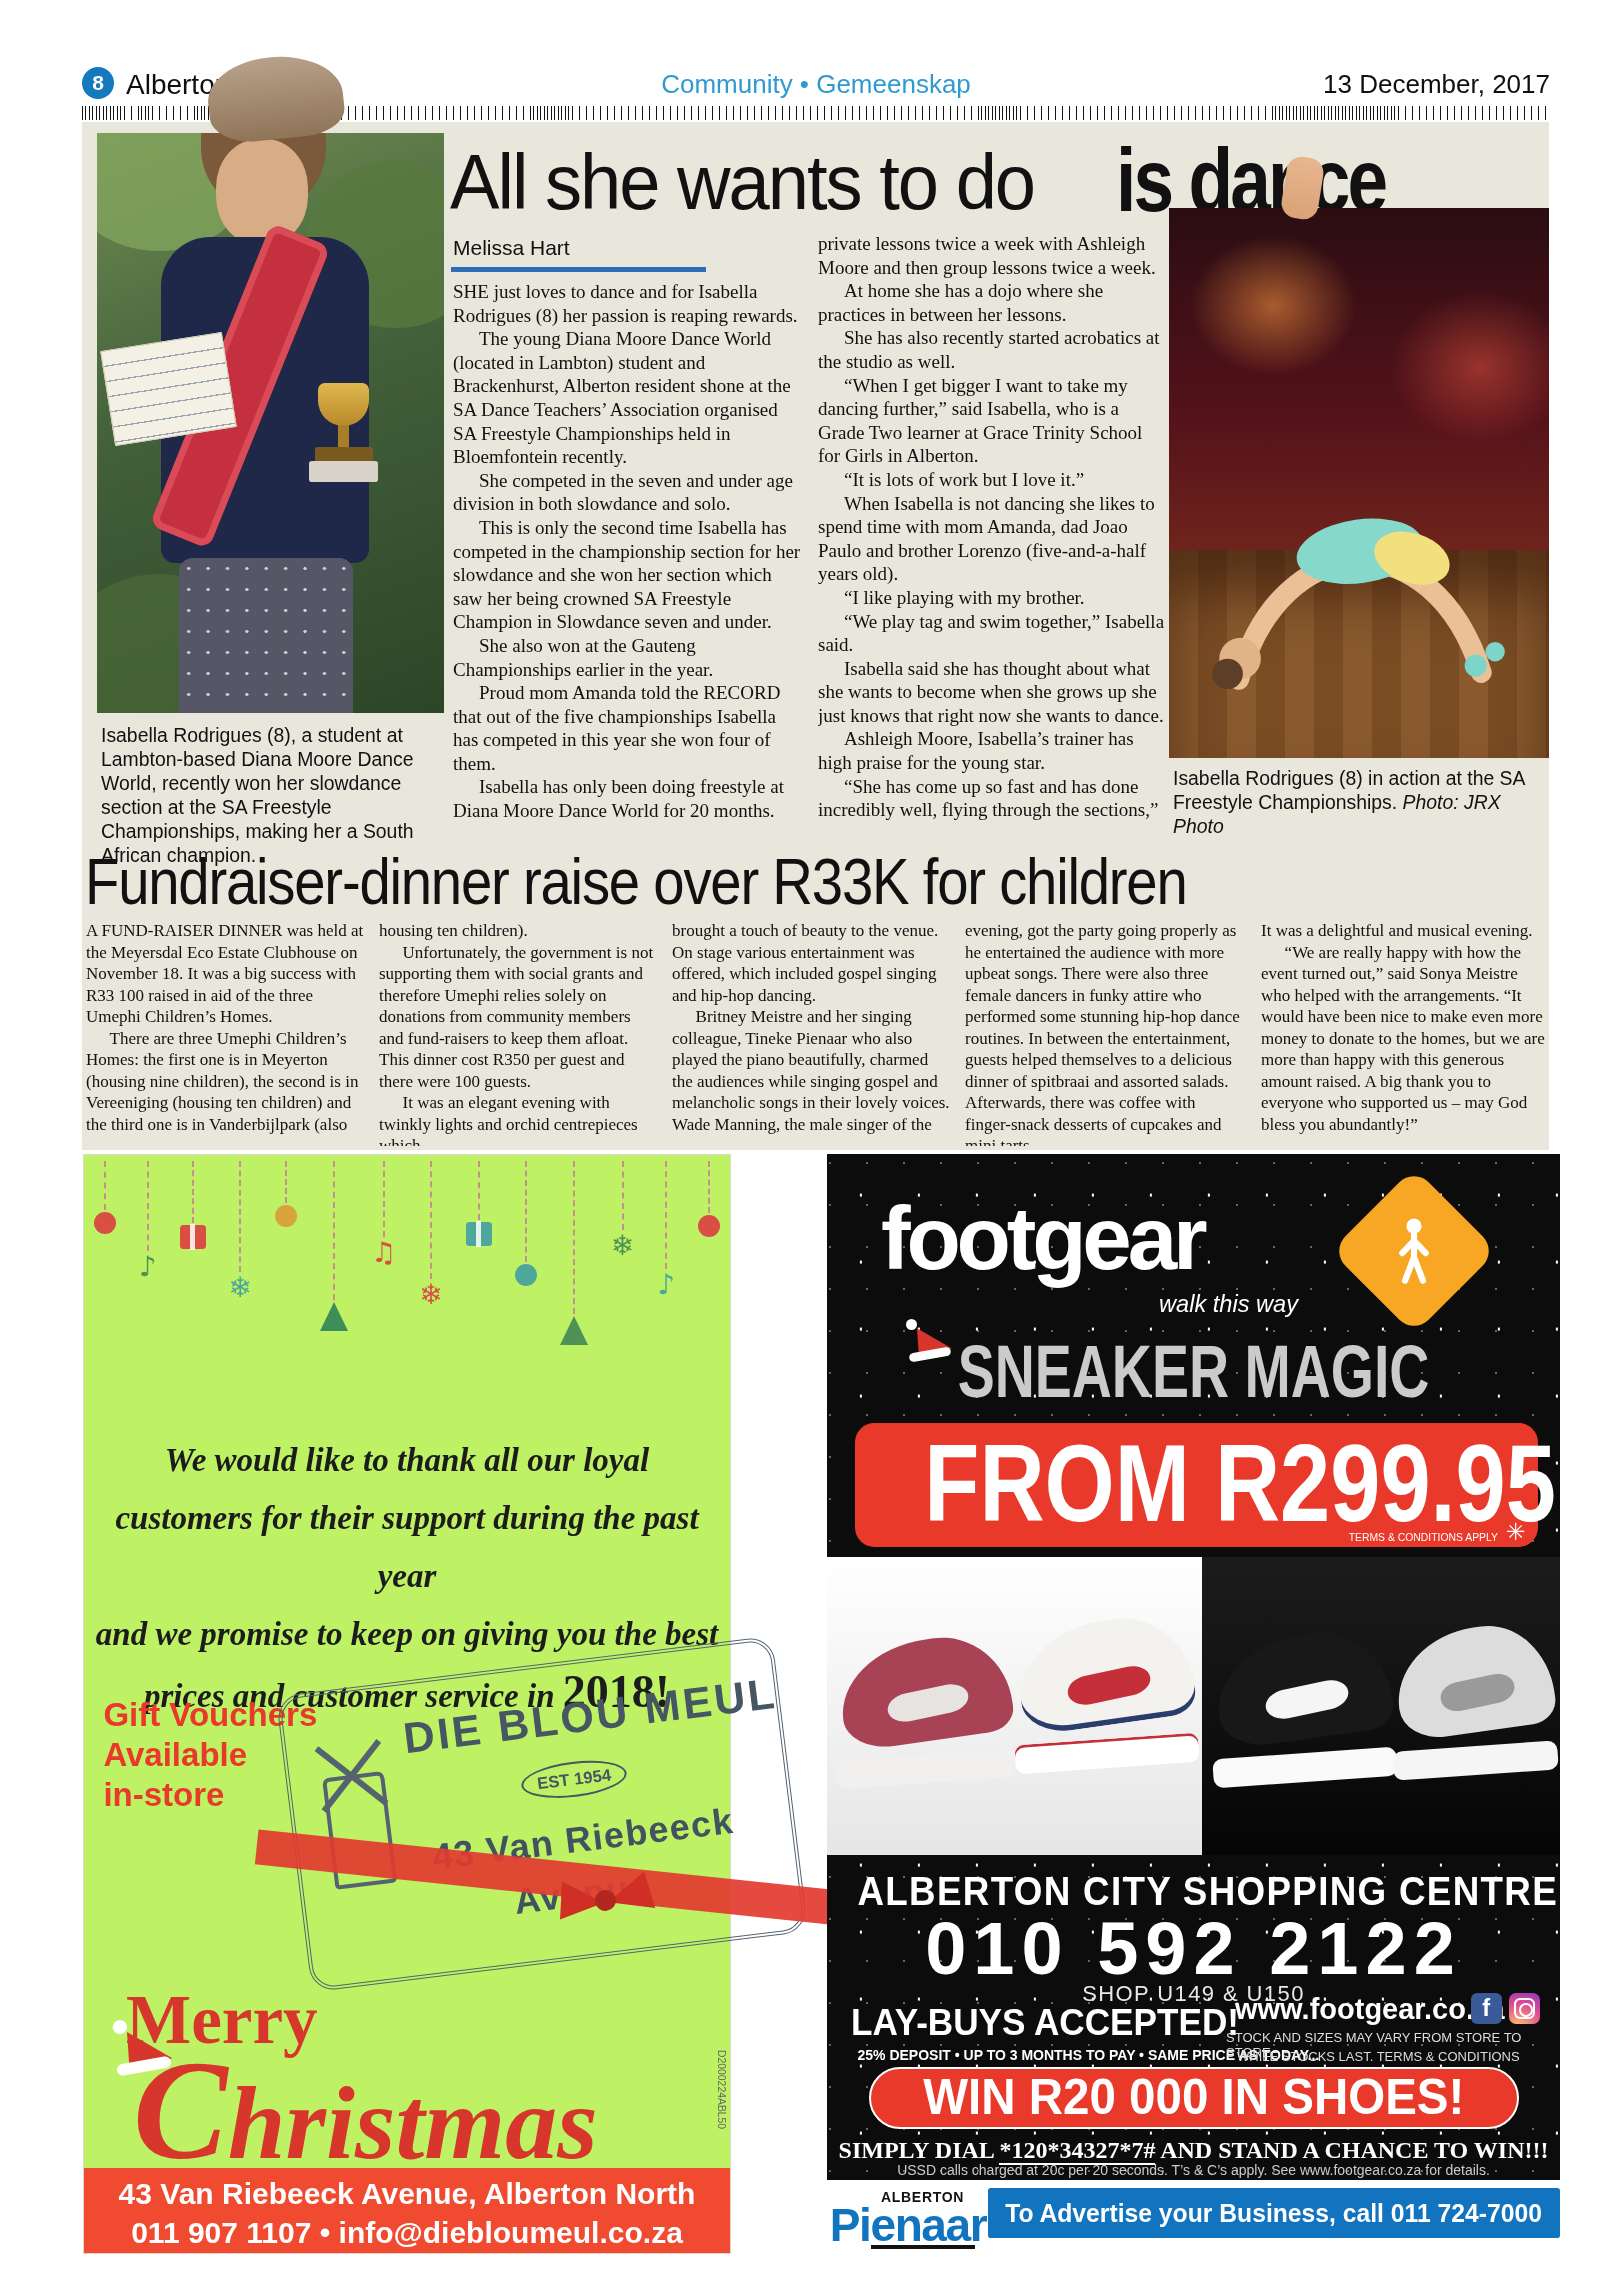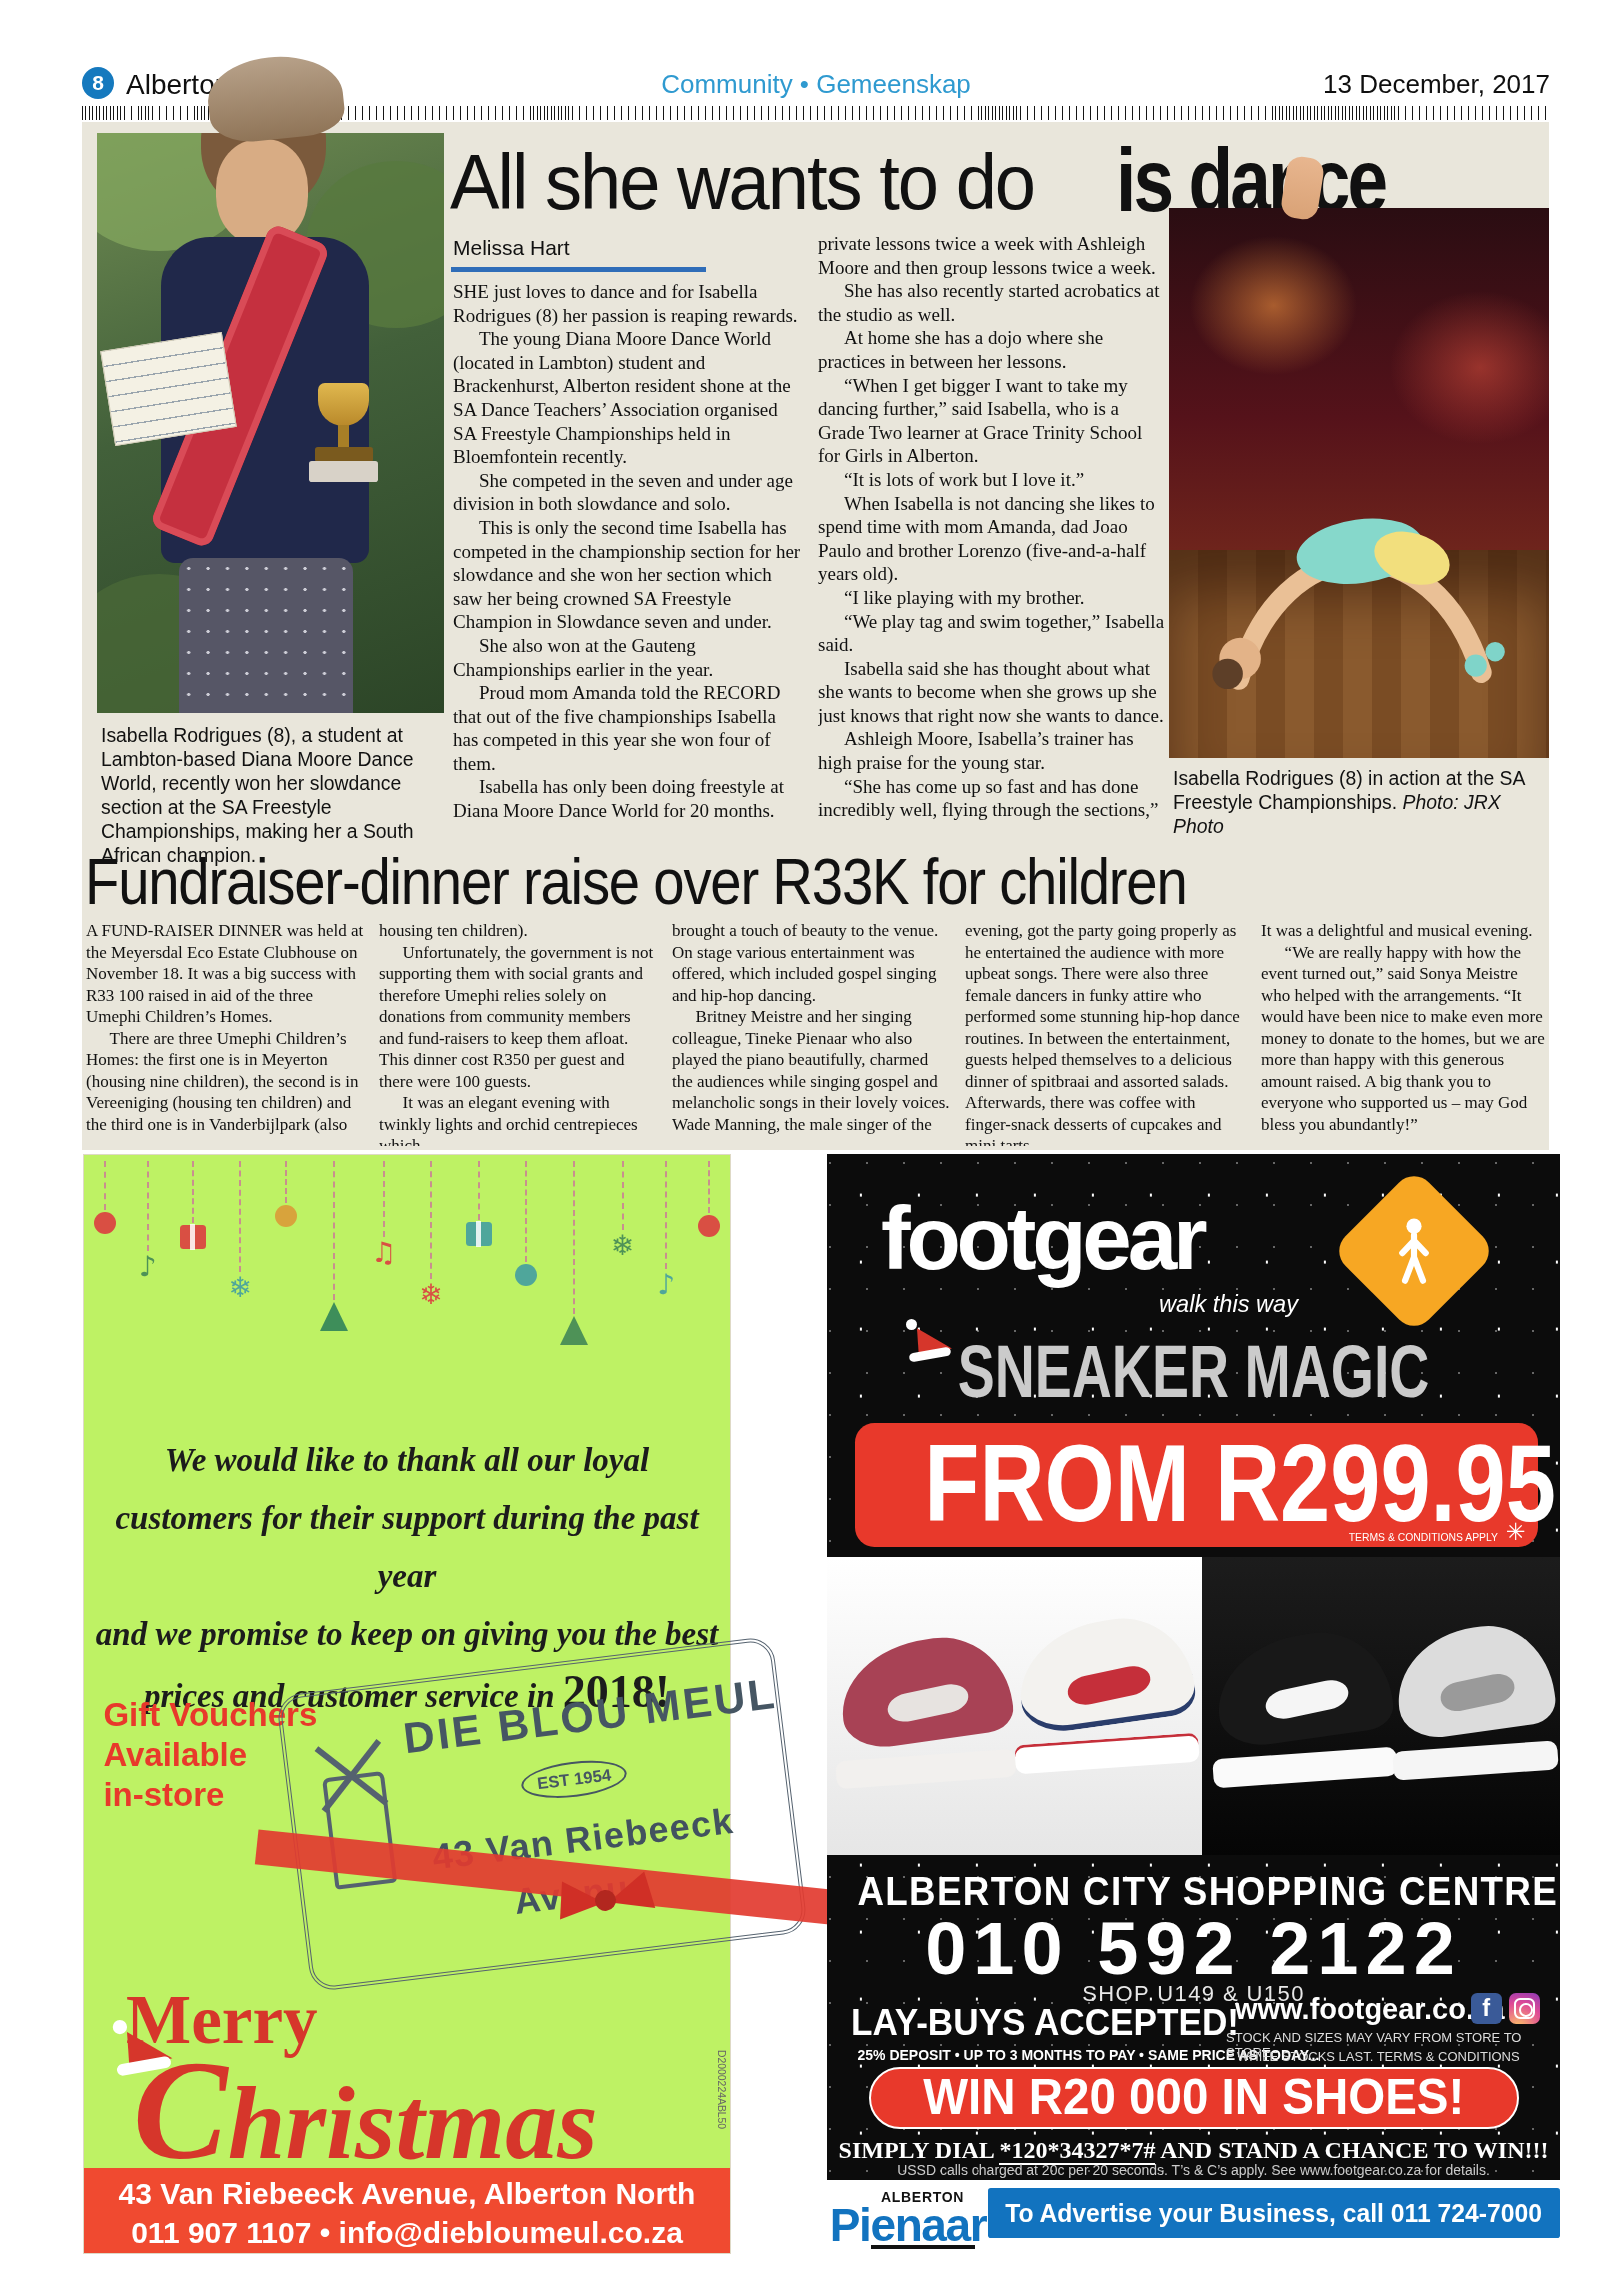--- a/index.html
+++ b/index.html
@@ -102,22 +102,22 @@
     <p>She competed in the seven and under age division in both slowdance and solo.</p>
     <p>This is only the second time Isabella has competed in the championship section for her slowdance and she won her section which saw her being crowned SA Freestyle Champion in Slowdance seven and under.</p>
     <p>She also won at the Gauteng Championships earlier in the year.</p>
     <p>Proud mom Amanda told the RECORD that out of the five championships Isabella has competed in this year she won four of them.</p>
     <p>Isabella has only been doing freestyle at Diana Moore Dance World for 20 months.</p>
     <p>Previously she learnt ballet, hip-hop and modern at another studio.</p>
 
   </div>
   <div class="abs bodycol" style="left:818px;top:232px;width:351px;height:594px;">
     <p class="first">private lessons twice a week with Ashleigh Moore and then group lessons twice a week.</p>
+    <p>At home she has a dojo where she practices in between her lessons.</p>
     <p>She has also recently started acrobatics at the studio as well.</p>
-    <p>At home she has a dojo where she practices in between her lessons.</p>
     <p>“When I get bigger I want to take my dancing further,” said Isabella, who is a Grade Two learner at Grace Trinity School for Girls in Alberton.</p>
     <p>“It is lots of work but I love it.”</p>
     <p>When Isabella is not dancing she likes to spend time with mom Amanda, dad Joao Paulo and brother Lorenzo (five-and-a-half years old).</p>
     <p>“I like playing with my brother.</p>
     <p>“We play tag and swim together,” Isabella said.</p>
     <p>Isabella said she has thought about what she wants to become when she grows up she just knows that right now she wants to dance.</p>
     <p>Ashleigh Moore, Isabella’s trainer has high praise for the young star.</p>
     <p>“She has come up so fast and has done incredibly well, flying through the sections,” said Ashleigh.</p>
 
   </div>

